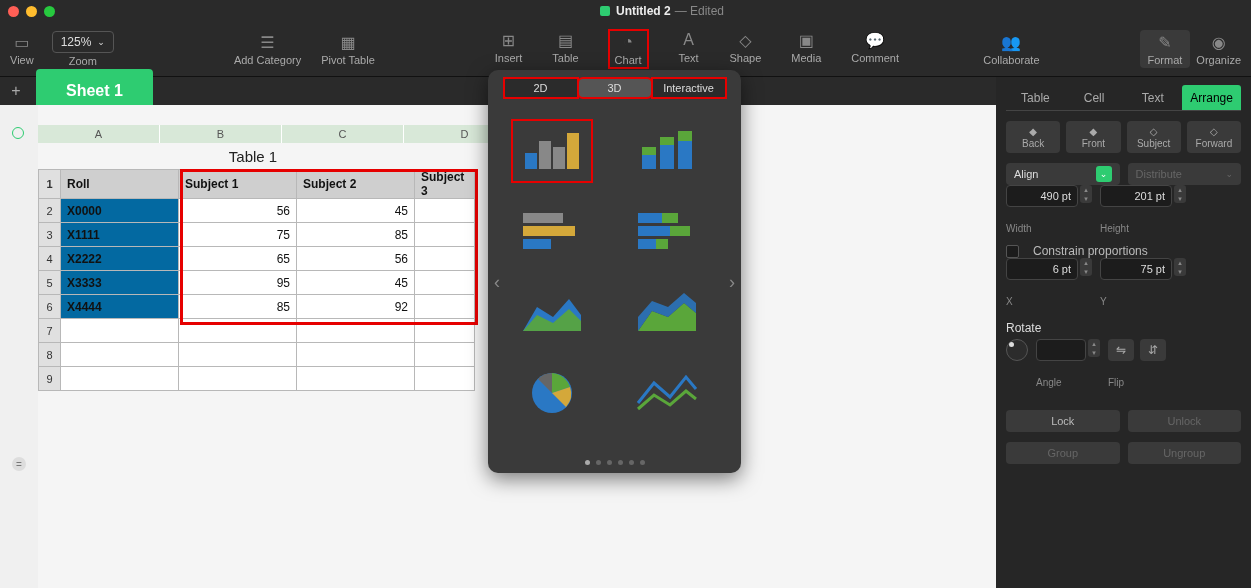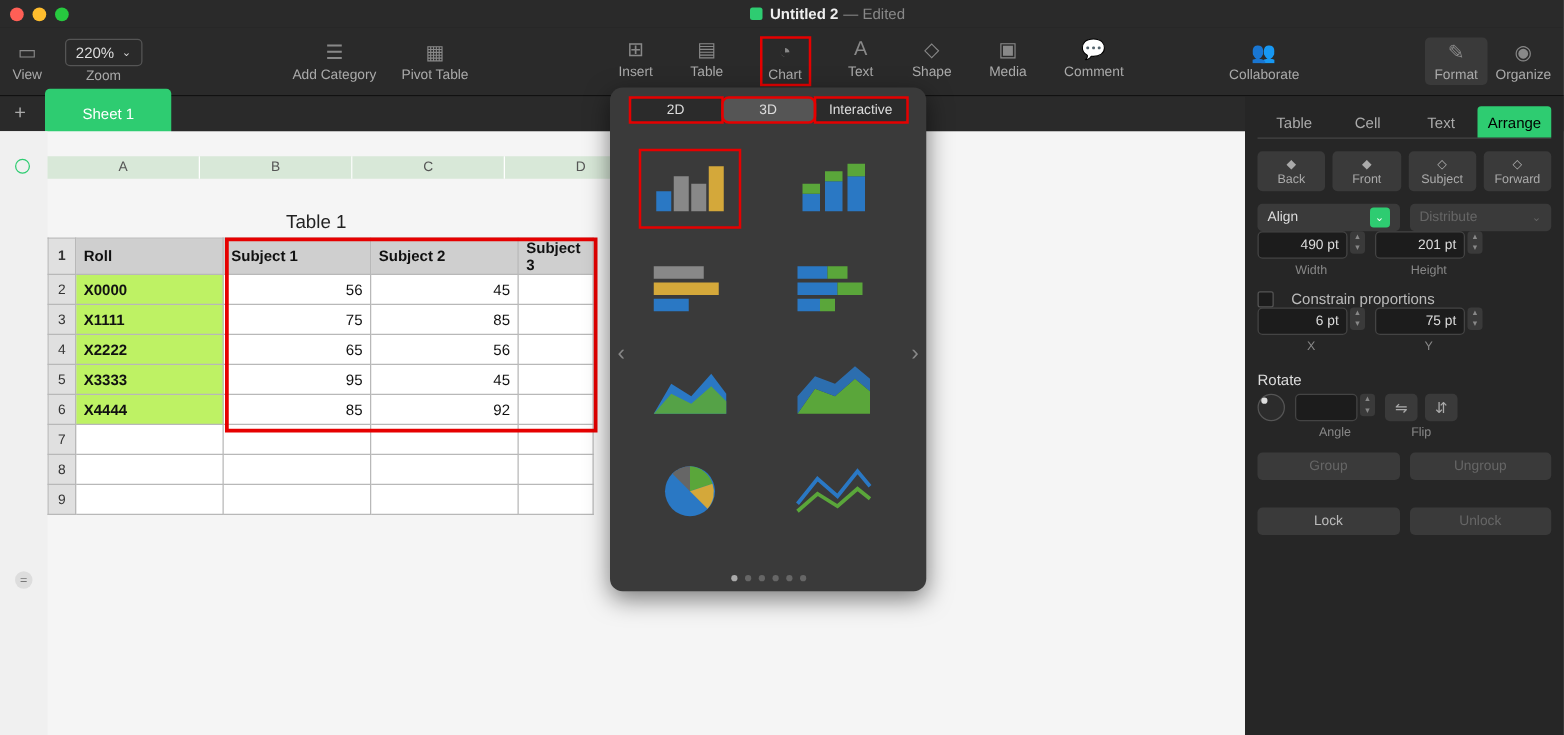--- a/index.html
+++ b/index.html
@@ -20,38 +20,38 @@
 .toolbar { height: 55px; background: #2a2a2a; display: flex; align-items: center; padding: 0 10px; border-bottom: 1px solid #111; }
 .tgroup { display:flex; gap:30px; }
 .tbtn { display:flex; flex-direction:column; align-items:center; gap:2px; color:#aaa; font-size:11px; width:auto; }
 .tbtn .ico { width:22px; height:20px; display:flex; align-items:center; justify-content:center; font-size:16px; color:#888; }
 .zoom-pill { border:1px solid #555; border-radius:4px; padding:2px 8px; font-size:12px; display:flex; align-items:center; gap:6px; color:#ddd; height:22px;}
 .red-box { outline: 2px solid #e60000; outline-offset: -1px; }
 
 
 .sheetrow { height: 28px; background: #2a2a2a; display:flex; align-items:center; gap:10px; padding-left:6px; }
 .addsheet { width:20px; height:20px; display:flex; align-items:center; justify-content:center; color:#aaa; font-size:16px; }
-.sheet-tab { background:#2ecc71; color:#fff; border-radius:4px; padding:13px 30px; font-size:12px; font-weight:400; }
+.sheet-tab { background:#2ecc71; color:#fff; border-radius:4px; padding:13px 30px; font-size:16px; font-weight:700; }
 
 
 .sheetarea { position:absolute; left:0; top:105px; right:255px; bottom:0; background:#f5f5f5; }
 .gutter { position:absolute; left:0; top:0; width:38px; bottom:0; background:#f0f0f0; }
 .circlemark { width:12px; height:12px; border:1.5px solid #2ecc71; border-radius:50%; position:absolute; left:12px; }
 .eqmark { position:absolute; left:12px; width:14px; height:14px; border-radius:50%; background:#ddd; color:#777; display:flex; align-items:center; justify-content:center; font-size:10px; }
 
 .colhdrs { position:absolute; left:38px; top:20px; right:0; height:18px; display:flex; }
 .colhdr { background:#d8e8d8; border-right:1px solid #fff; color:#555; font-size:11px; display:flex; align-items:center; justify-content:center; }
 
-.tableblock { position:absolute; left:38px; top:64px; }
+.tableblock { position:absolute; left:38px; top:43px; }
 .tabletitle { text-align:center; font-size:15px; color:#222; margin-bottom:4px; width:430px; }
 table.grid { border-collapse:collapse; background:#fff; }
 .grid th,.grid td { border:1px solid #b8b8b8; height:24px; padding:0 6px; color:#111; font-size:12px; }
 .grid .rownum { width:22px; background:#e0e0e0; text-align:center; color:#333; font-size:11px; }
 .grid thead th.hdr { background:#cfcfcf; font-weight:600; text-align:left; }
-.grid .firstcol { background:#bef264; font-weight:600; text-align:left; }
+.grid .firstcol { background:#0369a1; font-weight:600; text-align:left; }
 .grid td.num { text-align:right; }
 .red-sel { position:absolute; border:3px solid #e60000; pointer-events:none; }
 
 
 .popover { position:absolute; left:488px; top:70px; width:253px; height:403px; background:#3a3a3a; border-radius:10px; box-shadow:0 6px 20px rgba(0,0,0,.5); z-index:50; }
 .chart-tabs { display:flex; justify-content:flex-start; gap:0; margin:8px auto 12px; width:222px; height:20px; background:#2b2b2b; border-radius:5px; }
 .chart-tabs .ct { flex:1; text-align:center; line-height:20px; color:#ddd; font-size:11px; }
 .chart-tabs .ct.sel { background:#555; border-radius:5px; }
 .chart-grid { display:grid; grid-template-columns:repeat(2,1fr); gap:18px 24px; padding:10px 24px; }
 .chart-item { width:80px; height:62px; display:flex; align-items:center; justify-content:center; }
@@ -66,21 +66,21 @@
 .insp-tabs { display:flex; border-bottom:1px solid #444; height:26px; align-items:center; }
 .insp-tabs .it { flex:1; text-align:center; color:#aaa; font-size:12px; }
 .insp-tabs .it.sel { background:#2ecc71; color:#000000; border-radius:3px 3px 0 0; height:100%; line-height:26px; }
 
 .arrbtns { display:flex; gap:6px; margin-top:10px; }
 .arrbtn { flex:1; background:#3a3a3a; border-radius:4px; height:32px; display:flex; flex-direction:column; align-items:center; justify-content:center; color:#aaa; font-size:10px; gap:1px; }
 .insp-row { display:flex; gap:8px; margin-top:10px; align-items:center; }
 .insp-sel { flex:1; background:#3a3a3a; border-radius:4px; height:22px; display:flex; align-items:center; padding:0 8px; justify-content:space-between; color:#ddd; font-size:11px; }
 .green-chev { background:#2ecc71; width:16px; height:16px; border-radius:3px; display:flex; align-items:center; justify-content:center; color:#fff; font-size:9px; }
 .insp-label { color:#ddd; font-size:12px; margin-top:14px; margin-bottom:4px; }
-.numfield { display:flex; flex-direction:column; align-items:center; gap:4px; }
+.numfield { display:flex; flex-direction:column; align-items:flex-start; gap:16px; }
 .numfield .nf { background:#1c1c1c; border:1px solid #444; border-radius:4px; width:72px; height:22px; color:#ddd; padding:0 6px; display:flex; align-items:center; justify-content:flex-end; font-size:11px; gap:3px; }
 .numfield .lbl { color:#888; font-size:10px; }
 .stepper { width:12px; height:18px; background:#3a3a3a; border-radius:3px; display:flex; flex-direction:column; margin-left:2px; }
 .stepper div { flex:1; color:#888; font-size:7px; text-align:center; line-height:9px;}
 .chk { width:13px; height:13px; background:#1c1c1c; border:1px solid #555; border-radius:2px; margin-right:6px; }
 .pillbtn { background:#3a3a3a; border-radius:4px; height:22px; flex:1; text-align:center; line-height:22px; color:#bbb; font-size:11px; }
 .rotate-knob { width:22px; height:22px; border-radius:50%; background:#2c2c2c; border:1px solid #555; position:relative; }
 .rotate-knob::after { content:''; position:absolute; width:5px; height:5px; background:#ddd; border-radius:50%; left:2px; top:2px; }
 .fliprow { display:flex; gap:6px; }
 .flipbtn { width:26px; height:22px; background:#3a3a3a; border-radius:4px; display:flex; align-items:center; justify-content:center; color:#aaa; font-size:12px; }
@@ -101,21 +101,21 @@
   <span class="t-edited">— Edited</span>
 </div>
 
 <div class="toolbar">
   <div class="tbtn" style="margin-right:18px;">
     <div class="ico">▭</div>
     <span>View</span>
   </div>
   <div class="tbtn">
     <div class="zoom-pill">
-        <span>220%</span>
+        <span>125%</span>
         <span style="font-size:9px;">⌄</span>
       </div>
     <span>Zoom</span>
   </div>
 
   <div style="flex:0 0 120px;"></div>
   <div class="tbtn">
     <div class="ico">☰</div>
     <span>Add Category</span>
   </div>
@@ -458,21 +458,21 @@
       </div>
     <div class="numfield">
       <div class="fliprow">
         <div class="flipbtn">⇋</div>
         <div class="flipbtn">⇵</div>
       </div>
       <span class="lbl">Flip</span>
     </div>
   </div>
 
+  <div class="insp-row" style="margin-top:22px;">
+    <div class="pillbtn">Lock</div>
+    <div class="pillbtn" style="color:#666;">Unlock</div>
+  </div>
   <div class="insp-row">
     <div class="pillbtn" style="color:#666;">Group</div>
     <div class="pillbtn" style="color:#666;">Ungroup</div>
   </div>
-  <div class="insp-row" style="margin-top:22px;">
-    <div class="pillbtn">Lock</div>
-    <div class="pillbtn" style="color:#666;">Unlock</div>
-  </div>
 </div>
 
 </body></html>

